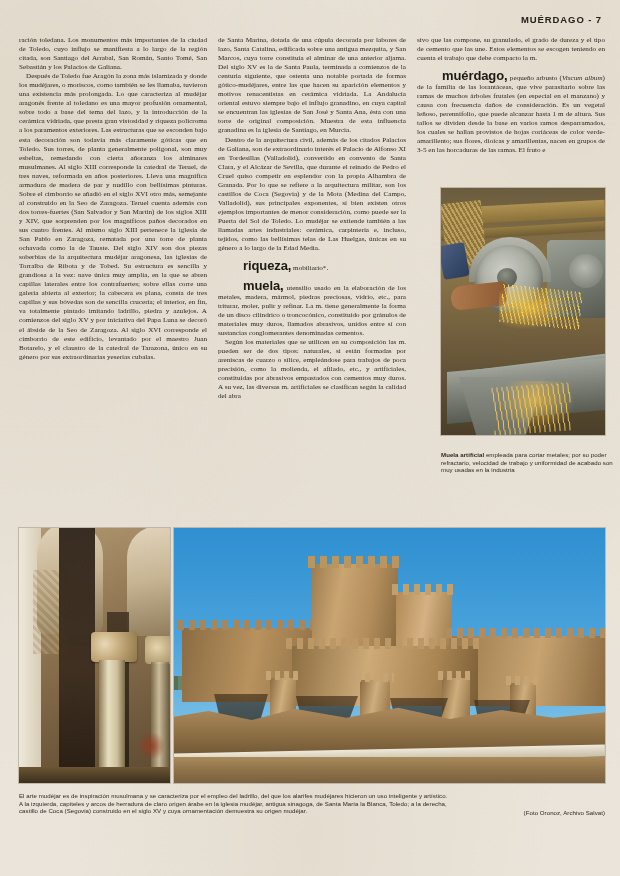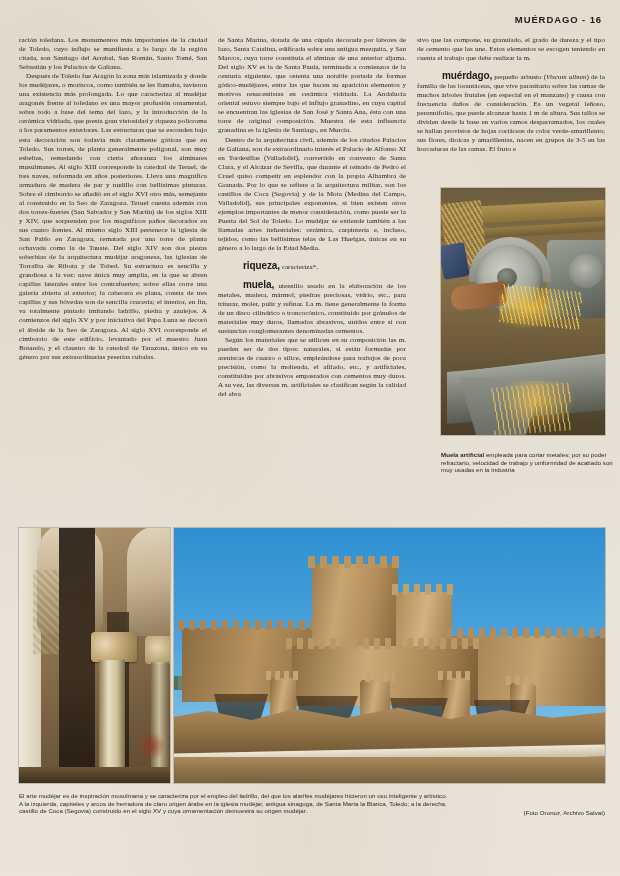--- a/index.html
+++ b/index.html
@@ -69,21 +69,21 @@
     text-indent: 7px;
     hyphens: auto;
     -webkit-hyphens: auto;
   }
   .col p.noind { text-indent: 0; }
   .col p.entry { margin-top: 7.5px; text-indent: 0; }
   .col p.entry2 { margin-top: 8px; text-indent: 0; }
   .headword {
     font-family: "Liberation Sans", sans-serif;
     font-weight: bold;
-    font-size: 10px;
+    font-size: 13px;
     color: #1d1a16;
     letter-spacing: -.1px;
     padding-left: 25px;
   }
   .it { font-style: italic; }
 
   
   .photo {
     position: absolute;
     overflow: hidden;
@@ -351,42 +351,42 @@
     color: #2b2722;
     white-space: nowrap;
   }
 </style>
 </head>
 <body>
 
 <div id="page">
   <div class="layer">
 
-    <div id="runhead">MUÉRDAGO - 16</div>
+    <div id="runhead">MUÉRDAGO - 7</div>
 
     <div id="columns">
 
       <div class="col">
         <p class="noind">ración toledana. Los monumentos más importantes de la ciudad de Toledo, cuyo influjo se manifiesta a lo largo de la región citada, son Santiago del Arrabal, San Román, Santo Tomé, San Sebastián y los Palacios de Galiana.</p>
         <p>Después de Toledo fue Aragón la zona más islamizada y donde los mudéjares, o moriscos, como también se les llamaba, tuvieron una existencia más prolongada. Lo que caracteriza al mudéjar aragonés frente al toledano es una mayor profusión ornamental, sobre todo a base del tema del lazo, y la introducción de la cerámica vidriada, que presta gran vistosidad y riqueza polícroma a los paramentos exteriores. Las estructuras que se esconden bajo esta decoración son todavía más claramente góticas que en Toledo. Sus torres, de planta generalmente poligonal, son muy esbeltas, remedando con cierta añoranza los alminares musulmanes. Al siglo XIII corresponde la catedral de Teruel, de tres naves, reformada en años posteriores. Lleva una magnífica armadura de madera de par y nudillo con bellísimas pinturas. Sobre el cimborrio se añadió en el siglo XVI otro más, semejante al construido en la Seo de Zaragoza. Teruel cuenta además con dos torres-fuertes (San Salvador y San Martín) de los siglos XIII y XIV, que sorprenden por los magníficos paños decorados en sus cuatro frentes. Al mismo siglo XIII pertenece la iglesia de San Pablo en Zaragoza, rematada por una torre de planta ochavada como la de Tauste. Del siglo XIV son dos piezas soberbias de la arquitectura mudéjar aragonesa, las iglesias de Torralba de Ribota y de Tobed. Su estructura es sencilla y grandiosa a la vez: nave única muy amplia, en la que se abren capillas laterales entre los contrafuertes; sobre ellas corre una galería abierta al exterior; la cabecera es plana, consta de tres capillas y sus bóvedas son de sencilla crucería; el interior, en fin, va totalmente pintado imitando ladrillo, piedra y azulejos. A comienzos del siglo XV y por iniciativa del Papa Luna se decoró el ábside de la Seo de Zaragoza. Al siglo XVI corresponde el cimborrio de este edificio, levantado por el maestro Juan Botarelo, y el claustro de la catedral de Tarazona, único en su género por sus extraordinarias yeserías cubalas.</p>
       </div>
 
       <div class="col">
         <p class="noind">de Santa Marina, dotada de una cúpula decorada por labores de lazo, Santa Catalina, edificada sobre una antigua mezquita, y San Marcos, cuya torre constituía el alminar de una anterior aljama. Del siglo XV es la de Santa Paula, terminada a comienzos de la centuria siguiente, que ostenta una notable portada de formas gótico-mudéjares, entre las que hacen su aparición elementos y motivos renacentistas en cerámica vidriada. La Andalucía oriental estuvo siempre bajo el influjo granadino, en cuya capital se encuentran las iglesias de San José y Santa Ana, ésta con una torre de original composición. Muestra de esta influencia granadina es la iglesia de Santiago, en Murcia.</p>
         <p>Dentro de la arquitectura civil, además de los citados Palacios de Galiana, son de extraordinario interés el Palacio de Alfonso XI en Tordesillas (Valladolid), convertido en convento de Santa Clara, y el Alcázar de Sevilla, que durante el reinado de Pedro el Cruel quiso competir en esplendor con la propia Alhambra de Granada. Por lo que se refiere a la arquitectura militar, son los castillos de Coca (Segovia) y de la Mota (Medina del Campo, Valladolid), sus principales exponentes, si bien existen otros ejemplos importantes de menor consideración, como puede ser la Puerta del Sol de Toledo. Lo mudéjar se extiende también a las llamadas artes industriales: cerámica, carpintería e, incluso, tejidos, como las bellísimas telas de Las Huelgas, únicas en su género a lo largo de la Edad Media.</p>
 
-        <p class="entry"><span class="headword">riqueza,</span><span> caracteriza*.</span></p>
+        <p class="entry"><span class="headword">riqueza,</span><span> mobiliario*.</span></p>
 
         <p class="entry2"><span class="headword">muela,</span><span> utensilio usado en la elaboración de los metales, madera, mármol, piedras preciosas, vidrio, etc., para triturar, moler, pulir y refinar. La m. tiene generalmente la forma de un disco cilíndrico o troncocónico, constituido por gránulos de materiales muy duros, llamados abrasivos, unidos entre sí con sustancias conglomerantes denominadas cementos.</span></p>
 
         <p>Según los materiales que se utilicen en su composición las m. pueden ser de dos tipos: naturales, si están formadas por areniscas de cuarzo o sílice, empleándose para trabajos de poca precisión, como la molienda, el afilado, etc., y artificiales, constituidas por abrasivos empastados con cementos muy duros. A su vez, las diversas m. artificiales se clasifican según la calidad del abra</p>
       </div>
 
       <div class="col">
-        <p class="noind">sivo que las compone, su granulado, el grado de dureza y el tipo de cemento que las une. Estos elementos se escogen teniendo en cuenta el trabajo que debe realizar la m.</p>
+        <p class="noind">sivo que las compone, su granulado, el grado de dureza y el tipo de cemento que las une. Estos elementos se escogen teniendo en cuenta el trabajo que debe compacto la m.</p>
 
         <p class="entry"><span class="headword">muérdago,</span><span> pequeño arbusto (</span><span class="it">Viscum album</span><span>) de la familia de las lorantáceas, que vive parasitario sobre las ramas de muchos árboles frutales (en especial en el manzano) y causa con frecuencia daños de consideración. Es un vegetal leñoso, perennifolio, que puede alcanzar hasta 1 m de altura. Sus tallos se dividen desde la base en varios ramos desparramados, los cuales se hallan provistos de hojas coriáceas de color verde-amarillento; sus flores, dioicas y amarillentas, nacen en grupos de 3-5 en las horcaduras de las ramas. El fruto e</span></p>
       </div>
     </div>
 
     <div class="photo" id="fig-muela">
       <div class="inner" id="muela-bg"></div>
       <div class="m-beam" id="m-beam1"></div>
       <div class="m-beam" id="m-beam2"></div>
       <div id="m-rack"></div>

